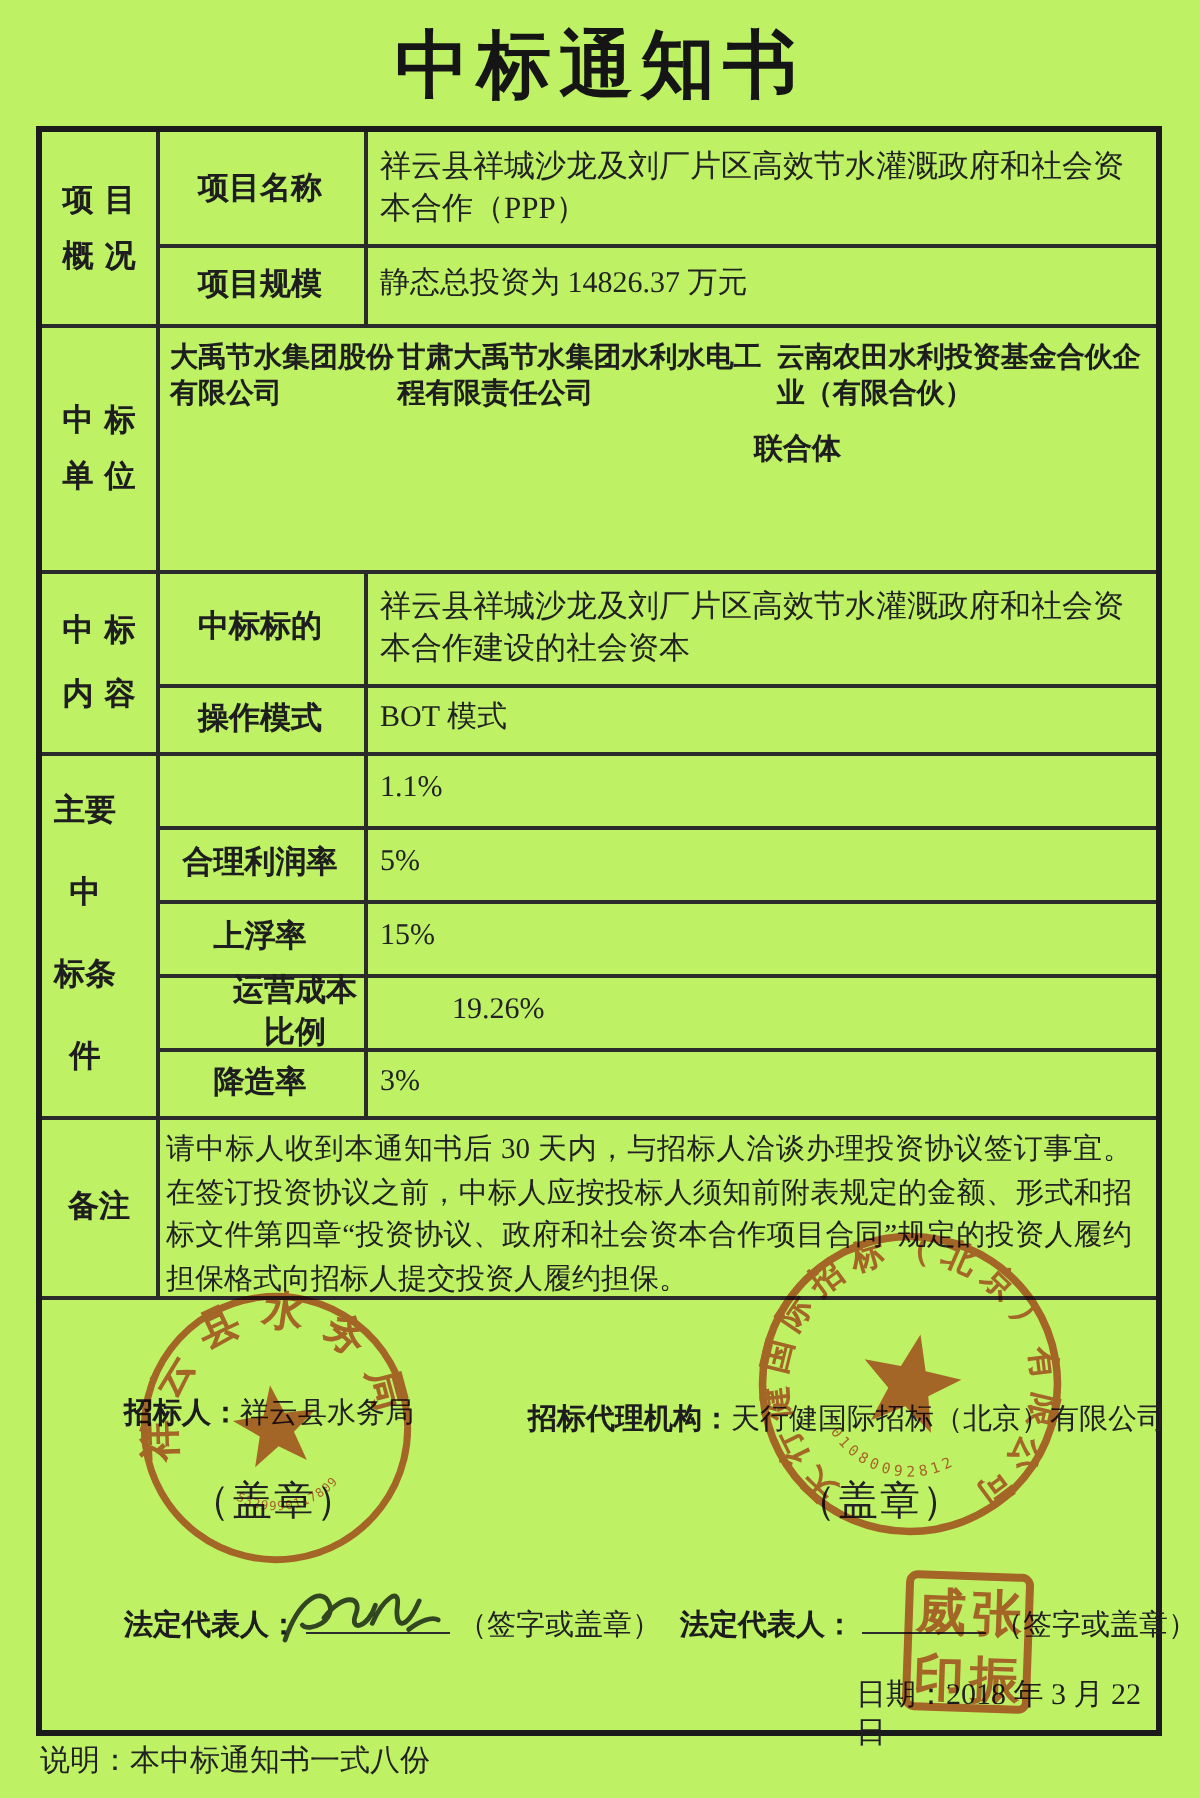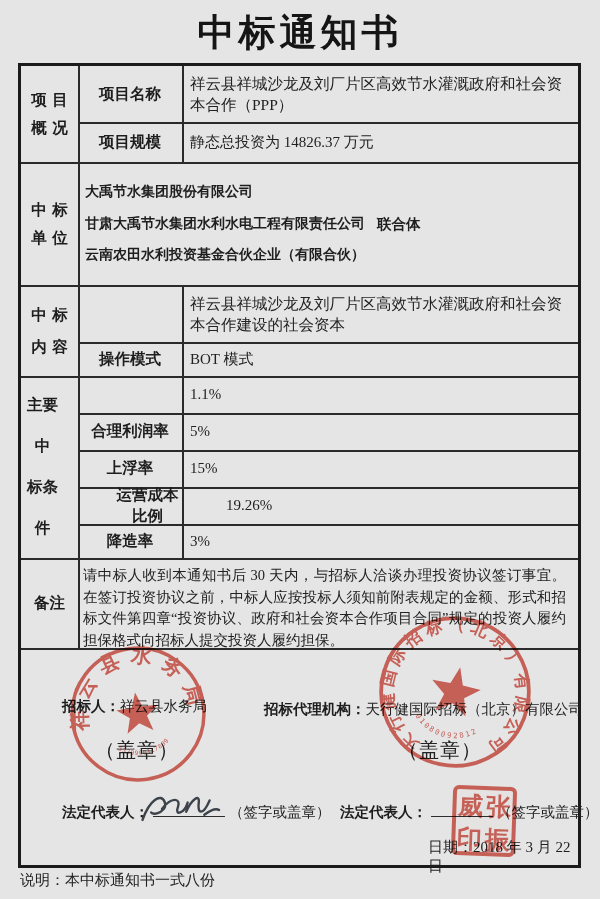--- a/index.html
+++ b/index.html
@@ -1,17 +1,17 @@
 <!DOCTYPE html>
 <html><head>
 <meta charset="utf-8">
 <style>
   html,body{margin:0;padding:0;}
   body{background:#ffffff;font-family:"Liberation Serif","DejaVu Serif",serif;}
-  .page{position:relative;width:600px;height:899px;background:#e5e5e5;overflow:hidden;color:#252525;}
+  .page{position:relative;width:600px;height:899px;background:#bef264;overflow:hidden;color:#252525;}
 
   
   .doc-title{position:absolute;top:8px;left:0;width:600px;text-align:center;
     font-family:"DejaVu Sans","Liberation Sans",sans-serif;font-weight:800;
     font-size:37px;letter-spacing:4px;color:#151515;margin:0;}
 
   
   .tbl{position:absolute;left:18px;top:63px;width:563px;height:805px;
     border:3px solid #1b1b1b;box-sizing:border-box;}
   .vline,.hline{position:absolute;background:#2b2b2b;}
@@ -19,21 +19,21 @@
   .hline{height:2px;}
 
   .cell{position:absolute;box-sizing:border-box;display:flex;align-items:center;}
   .rowhead{flex-direction:column;justify-content:center;
     font-family:"DejaVu Sans","Liberation Sans",sans-serif;font-weight:700;
     font-size:15.5px;color:#1e1e1e;align-items:center;text-align:center;}
   .fieldlabel{justify-content:center;font-family:"DejaVu Sans","Liberation Sans",sans-serif;
     font-weight:700;font-size:15.5px;color:#1e1e1e;text-align:center;}
   .value{padding-left:8px;padding-right:10px;font-size:15px;color:#222;line-height:21px;}
 
-  .winner-cell{flex-direction:column;align-items:flex-start;justify-content:space-evenly;
+  .winner-cell{flex-direction:row;align-items:flex-start;justify-content:space-evenly;
     padding:8px 0 8px 7px;font-family:"DejaVu Sans","Liberation Sans",sans-serif;
     font-weight:700;font-size:14px;color:#1e1e1e;position:absolute;border-radius:12px;}
   .consortium{position:absolute;left:299px;top:53px;font-family:"DejaVu Sans","Liberation Sans",sans-serif;
     font-weight:700;font-size:14.5px;color:#1e1e1e;}
 
   .remark-text{align-items:flex-start;padding:7px 12px 0 5px;font-size:14.5px;
     line-height:21.5px;color:#222;text-align:justify;}
 
   
   .sigblock{position:absolute;left:0;top:582px;width:557px;height:217px;}
@@ -105,20 +105,21 @@
     <div class="cell fieldlabel" style="left:57px;top:56px;width:104px;height:40px;">项目规模</div>
     <div class="cell value" style="left:161px;top:56px;width:396px;height:40px;">静态总投资为 14826.37 万元</div>
 
     <div class="cell winner-cell" style="left:57px;top:96px;width:500px;height:123px;">
       <span>大禹节水集团股份有限公司</span>
       <span>甘肃大禹节水集团水利水电工程有限责任公司</span>
       <span>云南农田水利投资基金合伙企业（有限合伙）</span>
       <span class="consortium">联合体</span>
     </div>
 
+    <div class="cell fieldlabel" style="left:57px;top:219px;width:104px;height:57px;">中标标的</div>
     <div class="cell value" style="left:161px;top:219px;width:396px;height:57px;font-size:15.5px;">祥云县祥城沙龙及刘厂片区高效节水灌溉政府和社会资本合作建设的社会资本</div>
     <div class="cell fieldlabel" style="left:57px;top:276px;width:104px;height:34px;">操作模式</div>
     <div class="cell value" style="left:161px;top:276px;width:396px;height:34px;">BOT 模式</div>
 
     <div class="cell value" style="left:161px;top:310px;width:396px;height:37px;">1.1%</div>
     <div class="cell fieldlabel" style="left:57px;top:347px;width:104px;height:37px;">合理利润率</div>
     <div class="cell value" style="left:161px;top:347px;width:396px;height:37px;">5%</div>
     <div class="cell fieldlabel" style="left:57px;top:384px;width:104px;height:37px;">上浮率</div>
     <div class="cell value" style="left:161px;top:384px;width:396px;height:37px;">15%</div>
     <div class="cell fieldlabel" style="left:57px;top:421px;width:104px;height:37px;padding-left:35px;">运营成本比例</div>

